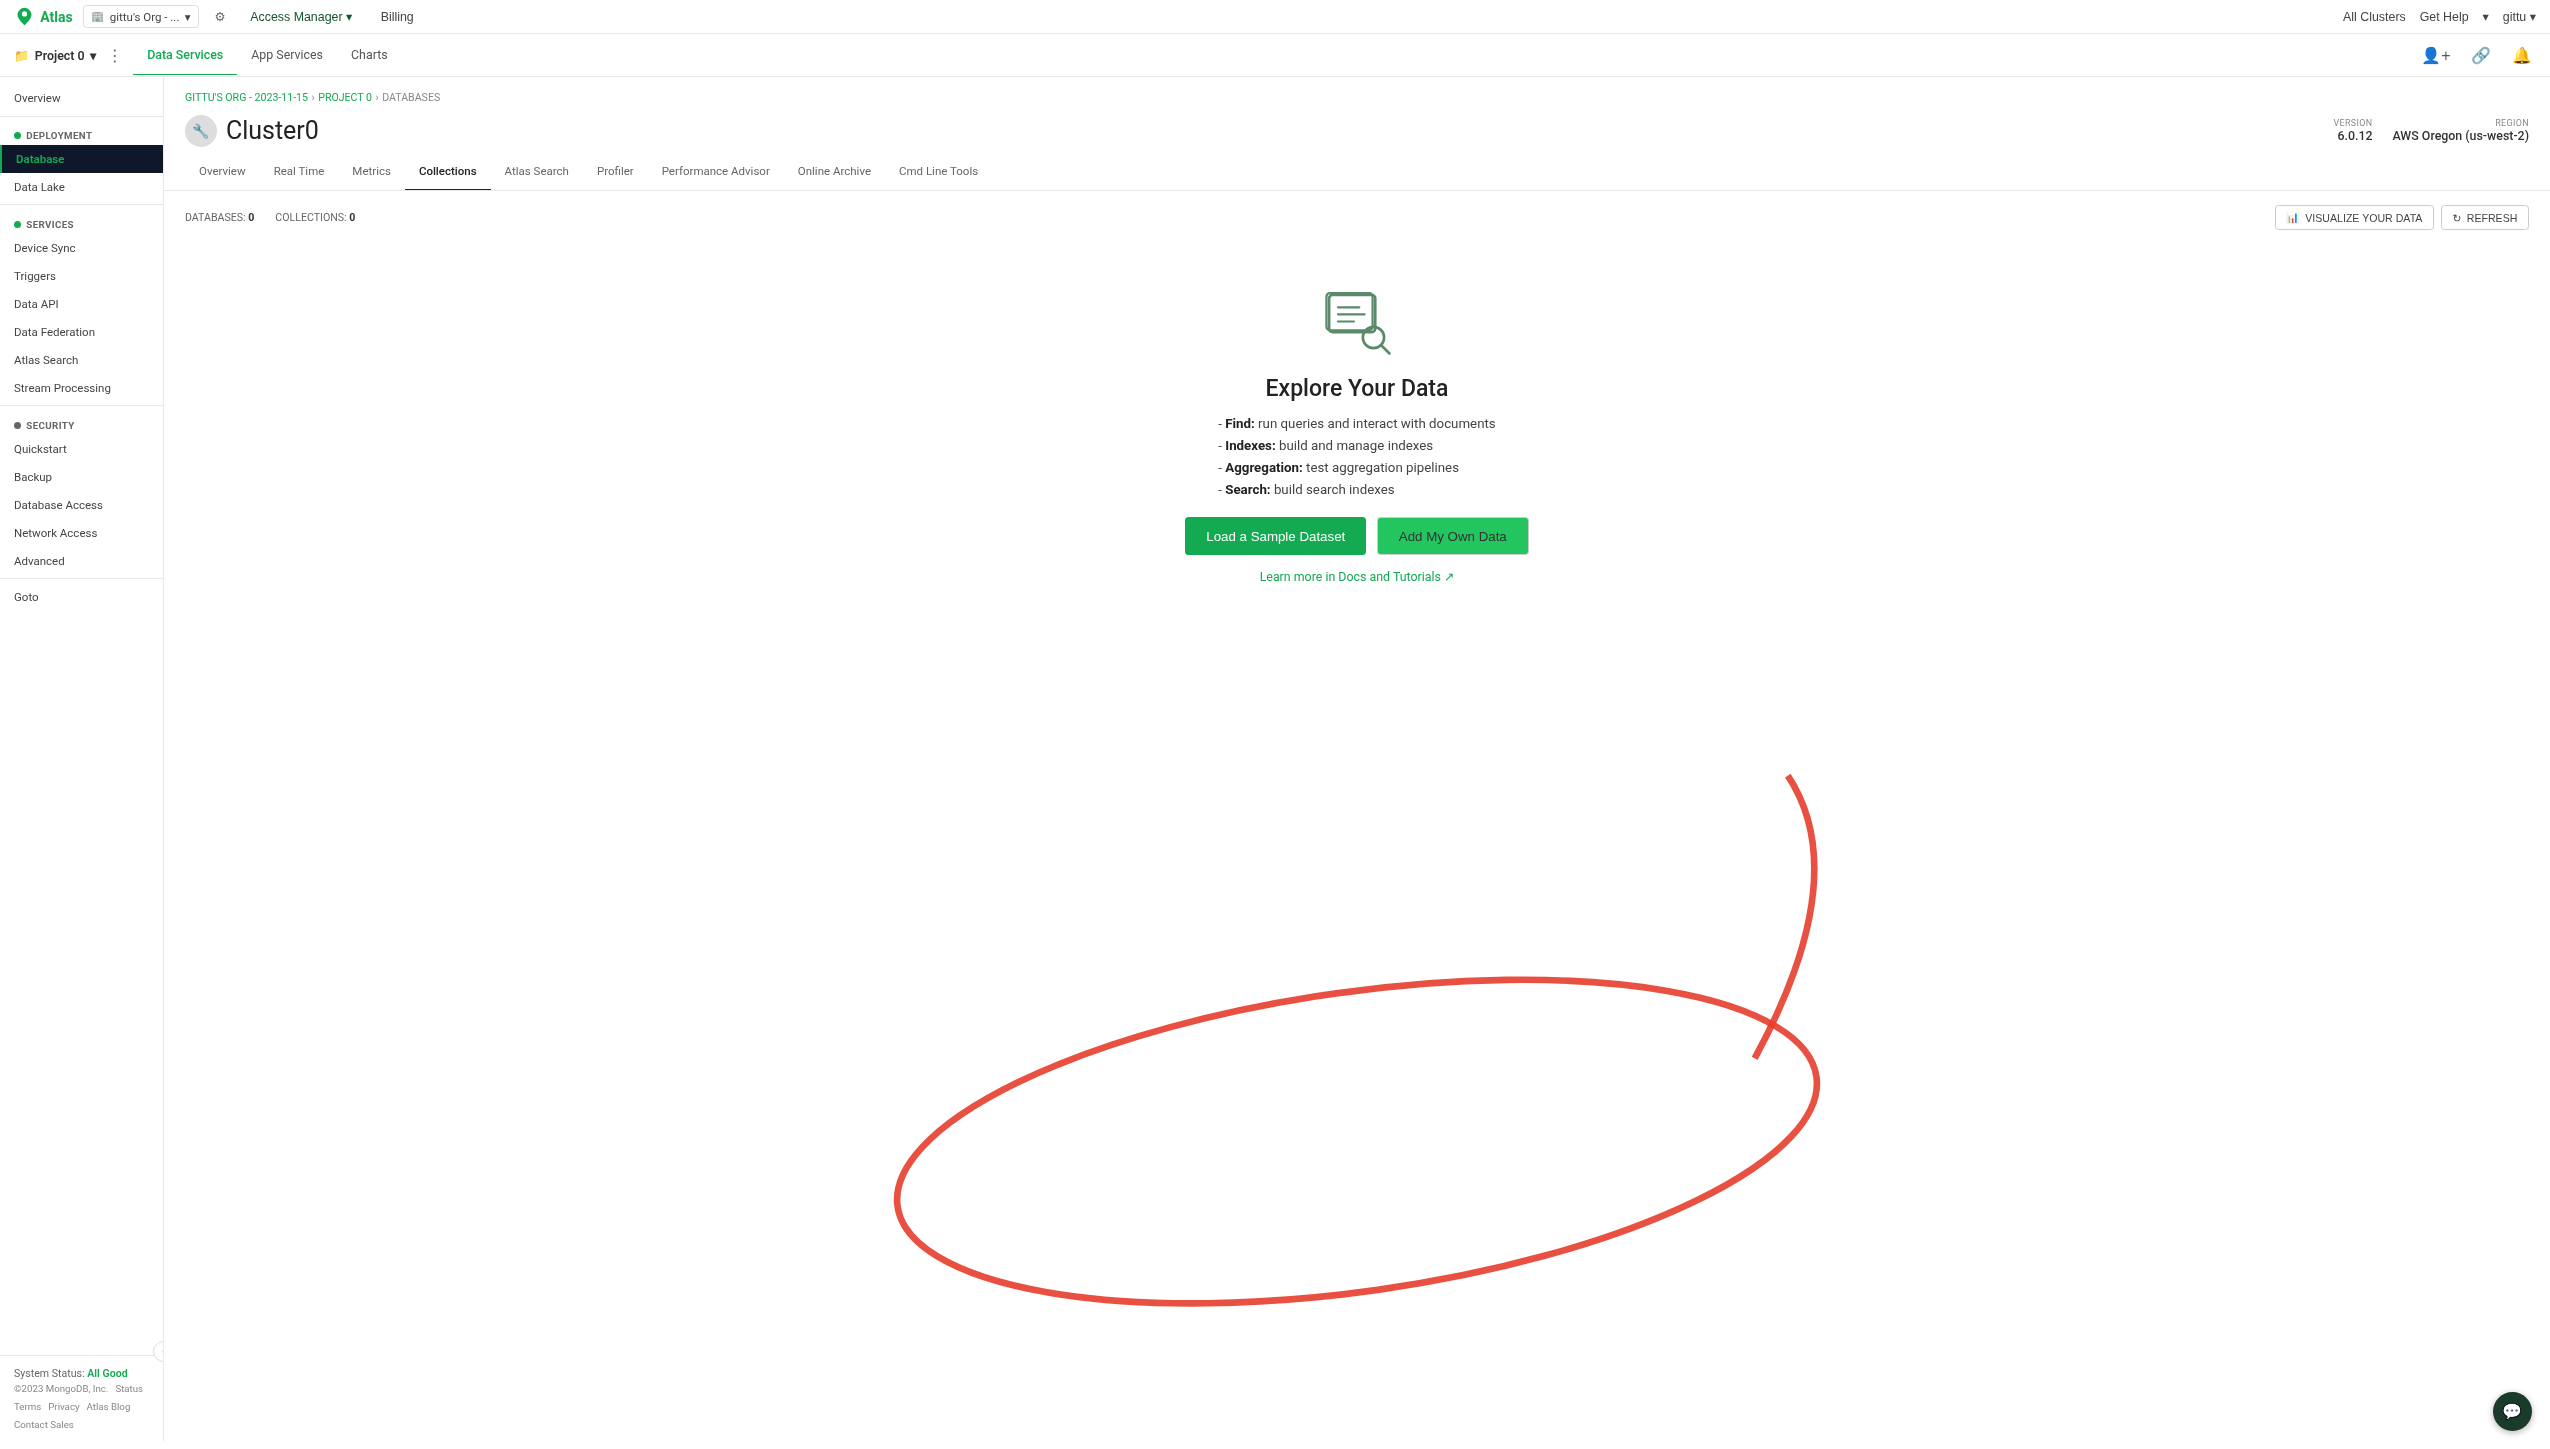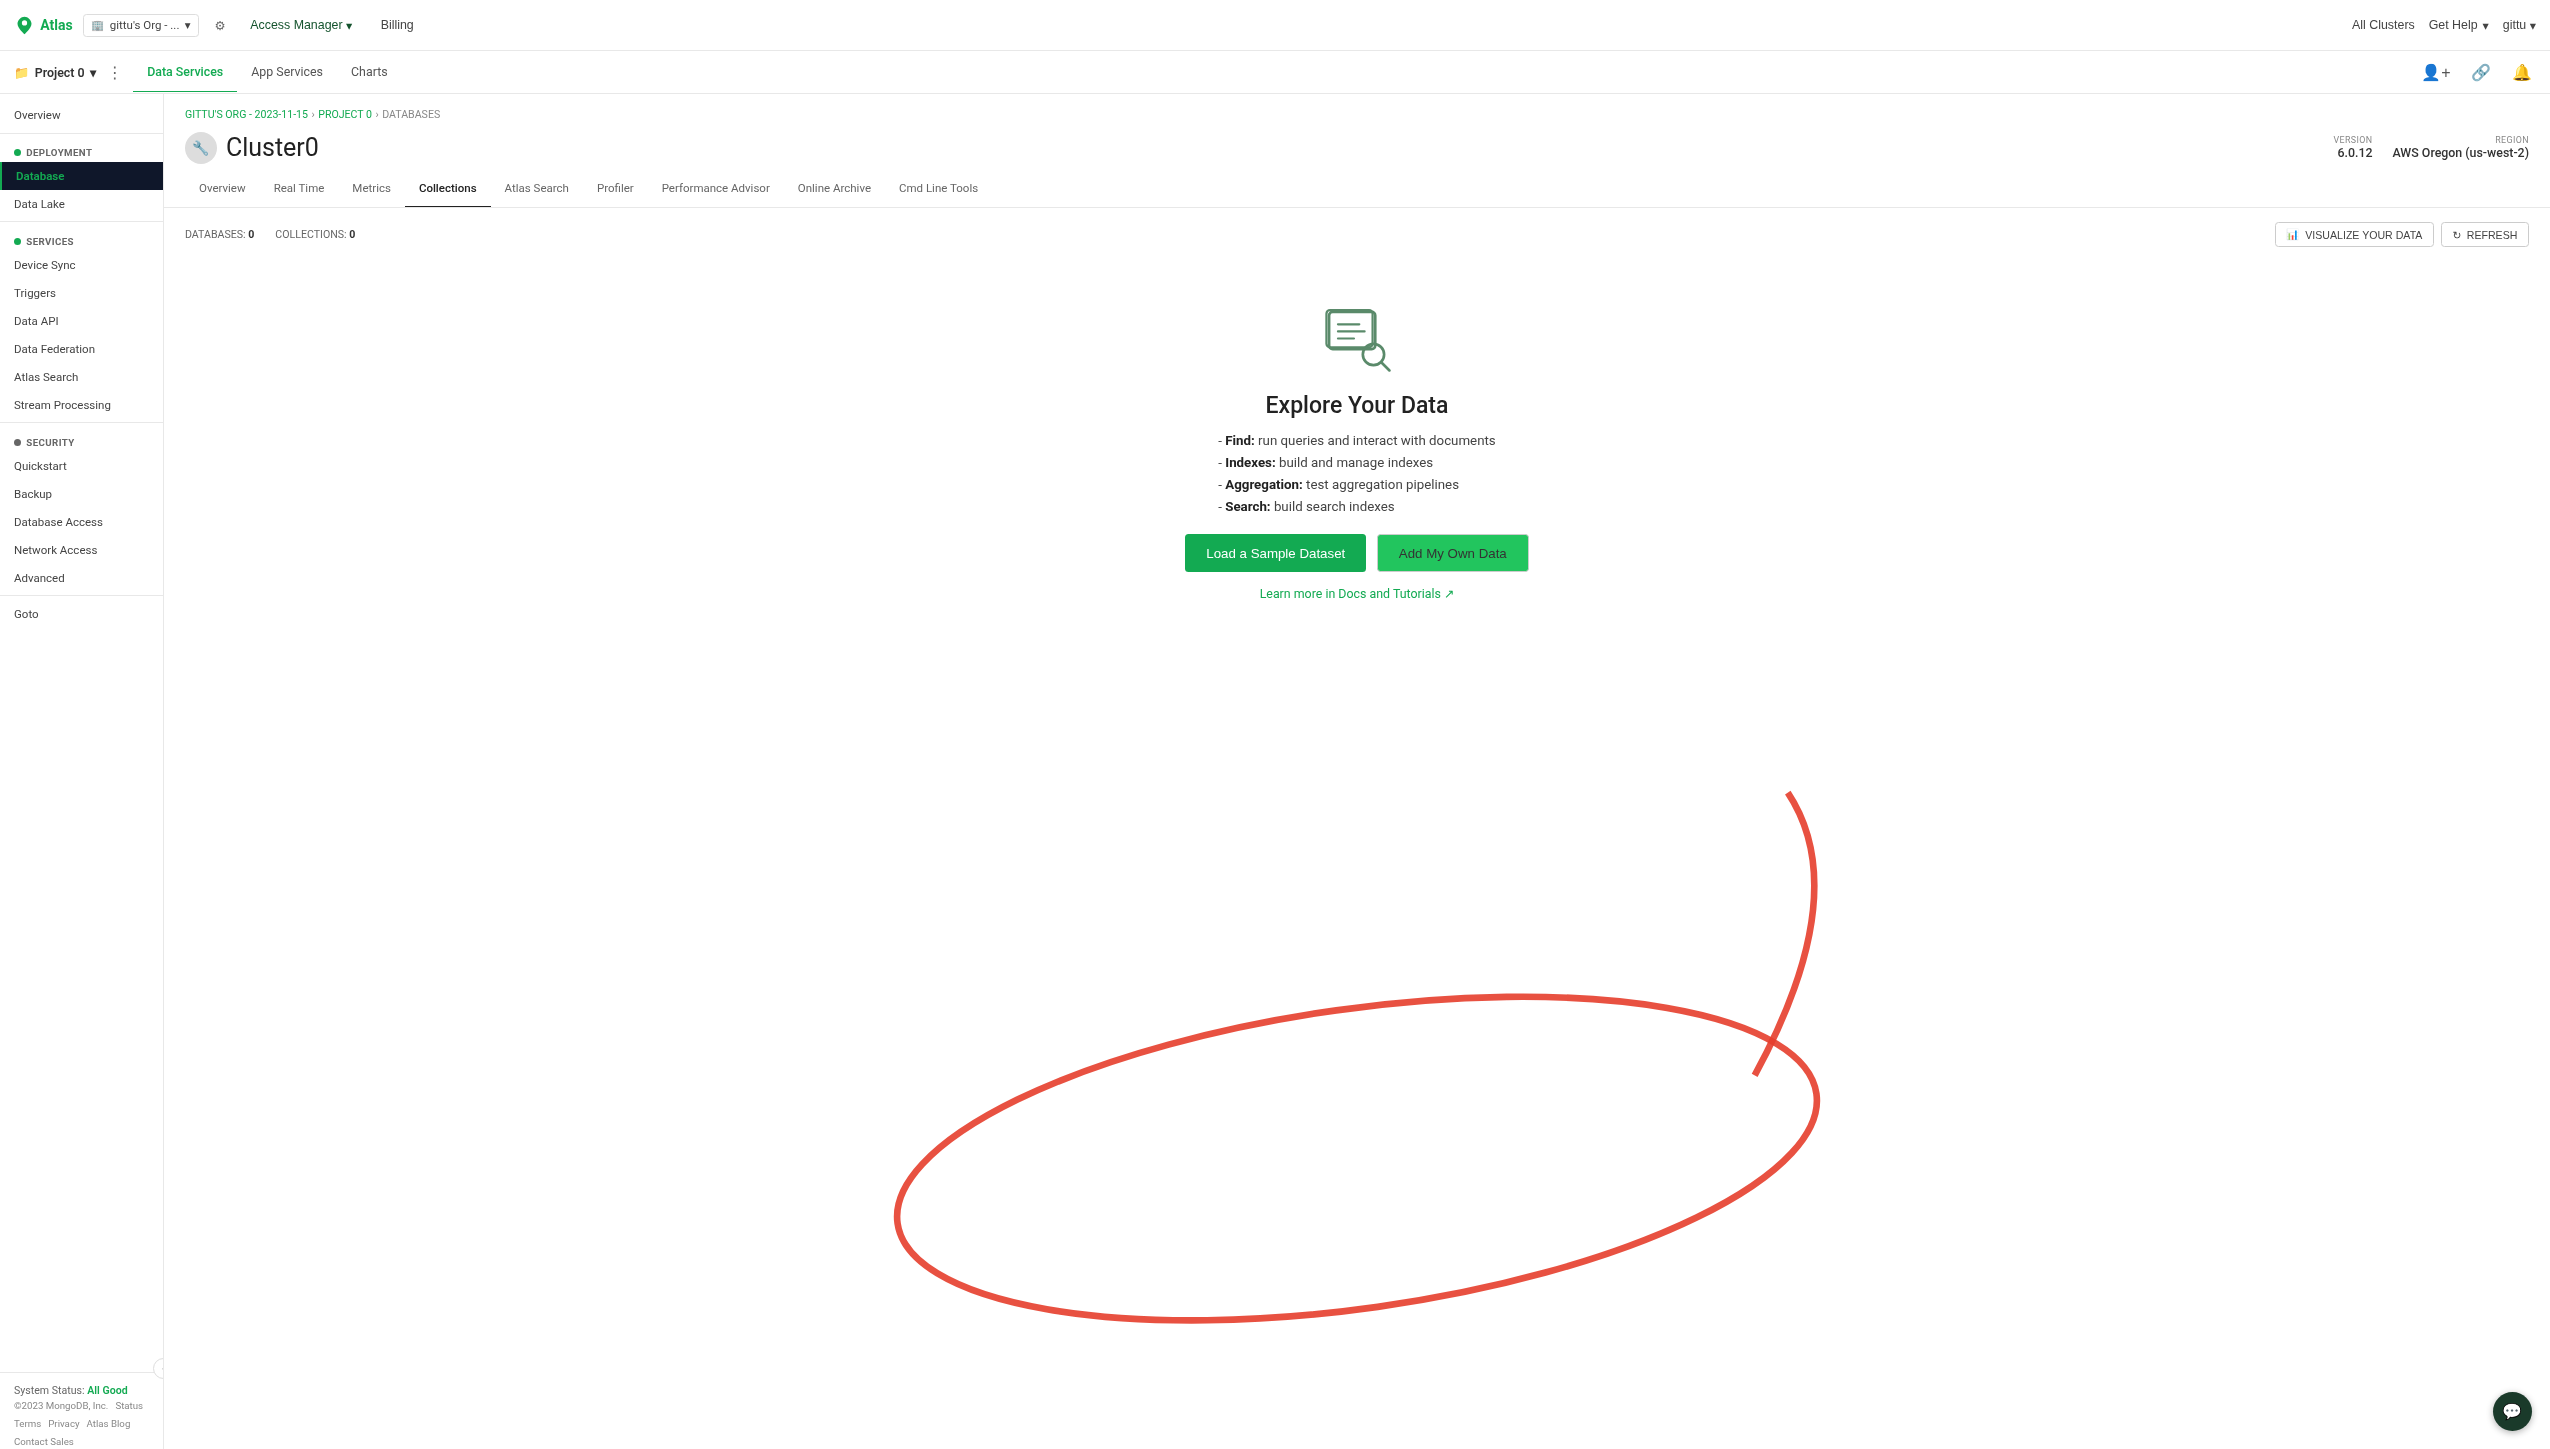--- a/index.html
+++ b/index.html
@@ -1,41 +1,41 @@
 <!DOCTYPE html>
 <html style="font-size:14px"><head>
   <meta charset="utf-8">
   <style>
     * { box-sizing: border-box; margin: 0; padding: 0; }
     body { font-family: -apple-system, BlinkMacSystemFont, 'Segoe UI', Roboto, sans-serif; background: #fff; color: #333; font-size: 12.4px; }
 
     
     .top-navbar {
       display: flex; align-items: center; padding: 0 14px;
-      height: 51px; background: #fff; border-bottom: 0.9px solid #e8e8e8;
+      height: 34px; background: #fff; border-bottom: 0.9px solid #e8e8e8;
       justify-content: space-between;
     }
     .top-navbar-left { display: flex; align-items: center; gap: 10.6px; }
     .atlas-logo { display: flex; align-items: center; gap: 5.3px; font-weight: 700; color: #13aa52; font-size: 14px; }
     .atlas-logo svg { width: 21px; height: 21px; }
     .org-selector {
       display: flex; align-items: center; gap: 5.3px;
       border: 0.9px solid #ddd; border-radius: 3.5px; padding: 3.5px 7px;
       cursor: pointer; font-size: 11.5px; color: #444;
     }
     .gear-icon { color: #666; cursor: pointer; padding: 5.3px; }
     .access-manager-btn {
       display: flex; align-items: center; gap: 3.5px;
       padding: 5.3px 8.9px; cursor: pointer; color: #14532d; font-size: 12.4px;
       background: none; border: none;
     }
     .billing-btn { padding: 5.3px 8.9px; cursor: pointer; color: #444; font-size: 12.4px; background: none; border: none; }
     .top-navbar-right { display: flex; align-items: center; gap: 14px; }
     .all-clusters-btn { color: #444; font-size: 12.4px; cursor: pointer; background: none; border: none; }
-    .get-help-btn { display: flex; align-items: center; gap: 5px; color: #444; font-size: 12.4px; cursor: pointer; background: none; border: none; }
+    .get-help-btn { display: flex; align-items: center; gap: 14px; color: #444; font-size: 12.4px; cursor: pointer; background: none; border: none; }
     .user-btn { display: flex; align-items: center; gap: 3.5px; color: #444; font-size: 12.4px; cursor: pointer; background: none; border: none; }
 
     
     .second-navbar {
       display: flex; align-items: center; padding: 0 14px;
       height: 43px; background: #fff; border-bottom: 0.9px solid #e8e8e8;
       justify-content: space-between;
     }
     .second-navbar-left { display: flex; align-items: center; gap: 7px; }
     .project-selector {

